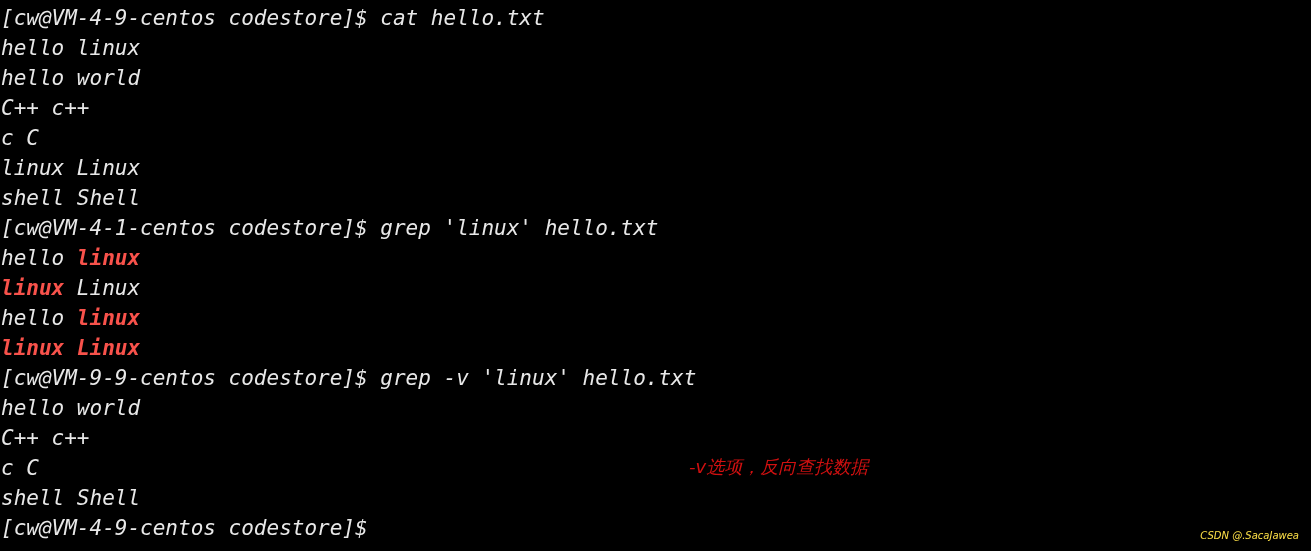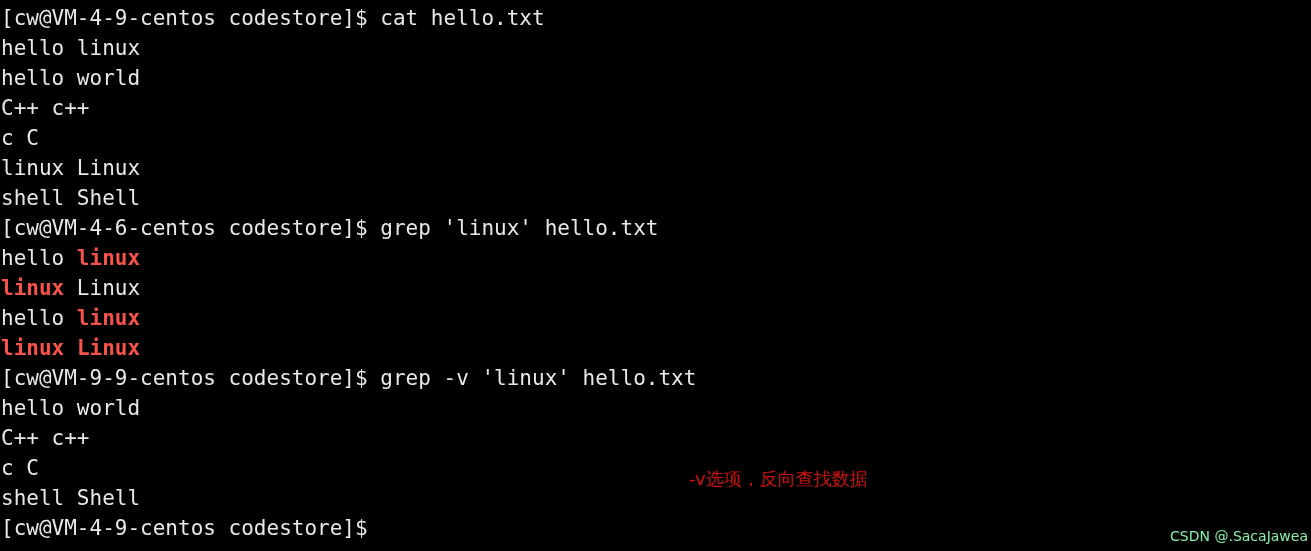--- a/index.html
+++ b/index.html
@@ -16,20 +16,21 @@
   }
 
   #terminal {
     position: absolute;
     left: 0;
     top: 0;
     width: 1311px;
     height: 551px;
     background: #000000;
     overflow: hidden;
+    font-style: italic;
   }
 
   .term-lines {
     position: absolute;
     left: 0;
     top: 3px;
     width: 1311px;
   }
 
   .line {
@@ -51,52 +52,52 @@
   }
 
   .seg.match {
     color: #f8524b;
     font-weight: bold;
   }
 
   #annotation {
     position: absolute;
     left: 689px;
-    top: 468px;
+    top: 456px;
     font-family: "DejaVu Sans", "Liberation Sans", sans-serif;
     font-size: 18px;
     line-height: 22px;
     color: #d01010;
     white-space: pre;
   }
 
   #watermark {
     position: absolute;
-    right: 3px;
+    right: 12px;
     bottom: 6px;
     font-family: "DejaVu Sans", "Liberation Sans", sans-serif;
-    font-size: 14px;
+    font-size: 10px;
     line-height: 18px;
-    color: #86efac;
+    color: #fde047;
     white-space: pre;
   }
 </style>
 </head>
 <body>
 
 <div id="terminal">
   <div class="term-lines">
       <div class="line"><span class="seg plain">[cw@VM-4-9-centos codestore]$ cat hello.txt</span></div>
       <div class="line"><span class="seg plain">hello linux</span></div>
       <div class="line"><span class="seg plain">hello world</span></div>
       <div class="line"><span class="seg plain">C++ c++</span></div>
       <div class="line"><span class="seg plain">c C</span></div>
       <div class="line"><span class="seg plain">linux Linux</span></div>
       <div class="line"><span class="seg plain">shell Shell</span></div>
-      <div class="line"><span class="seg plain">[cw@VM-4-6-centos codestore]$ grep 'linux' hello.txt</span></div>
+      <div class="line"><span class="seg plain">[cw@VM-4-1-centos codestore]$ grep 'linux' hello.txt</span></div>
       <div class="line"><span class="seg plain">hello </span><span class="seg match">linux</span></div>
       <div class="line"><span class="seg match">linux</span><span class="seg plain"> Linux</span></div>
       <div class="line"><span class="seg plain">hello </span><span class="seg match">linux</span></div>
       <div class="line"><span class="seg match">linux</span><span class="seg plain"> </span><span class="seg match">Linux</span></div>
       <div class="line"><span class="seg plain">[cw@VM-9-9-centos codestore]$ grep -v 'linux' hello.txt</span></div>
       <div class="line"><span class="seg plain">hello world</span></div>
       <div class="line"><span class="seg plain">C++ c++</span></div>
       <div class="line"><span class="seg plain">c C</span></div>
       <div class="line"><span class="seg plain">shell Shell</span></div>
       <div class="line"><span class="seg plain">[cw@VM-4-9-centos codestore]$ </span></div>

